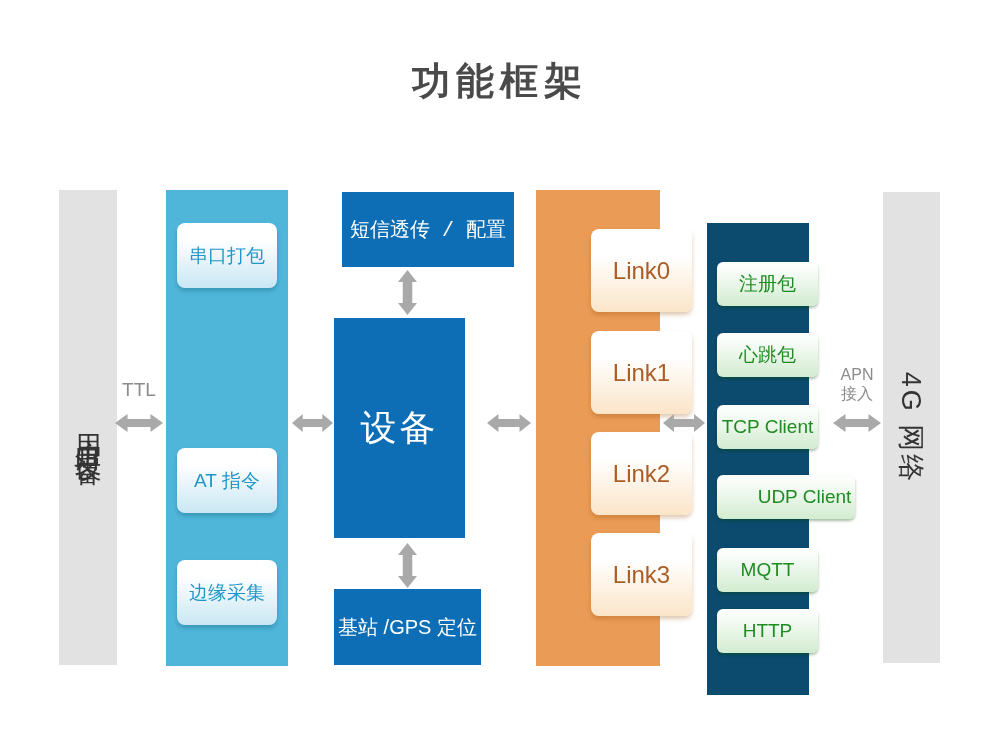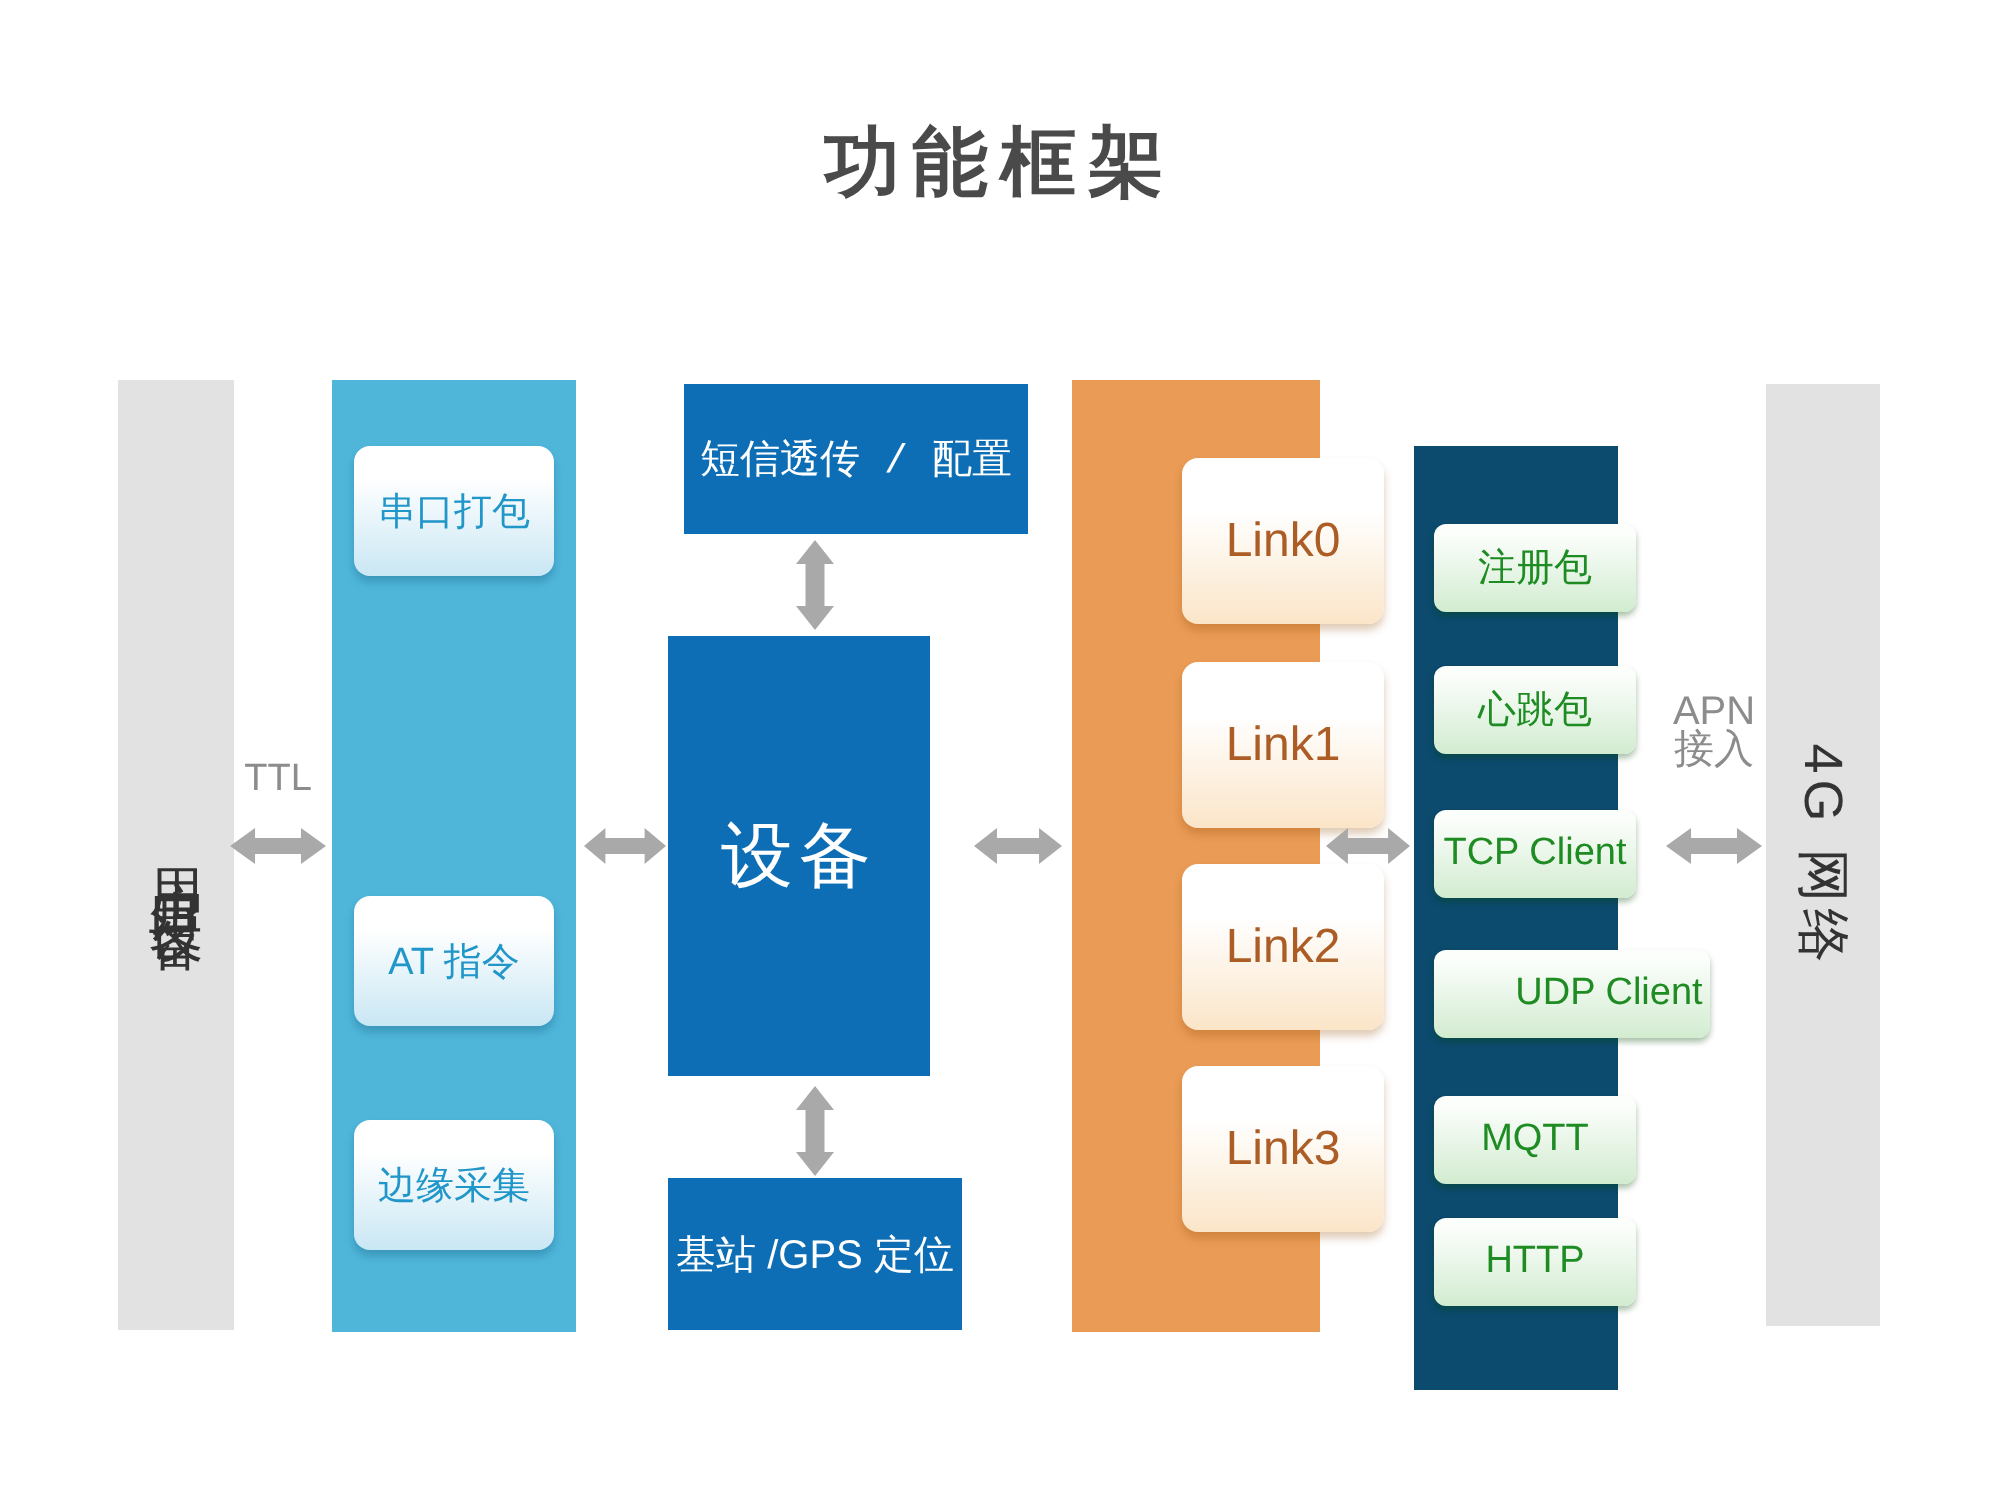--- a/index.html
+++ b/index.html
@@ -38,21 +38,21 @@
   
   .blue-box { position:absolute; background:#0D6EB5; color:#ffffff;
     display:flex; align-items:center; justify-content:center; white-space:nowrap; }
   #sms-box    { left:342px; top:192px; width:172px; height:75px;  font-size:20px;font-family:Liberation Mono, monospace; }
   #device-box { left:334px; top:318px; width:131px; height:220px; font-size:36px; letter-spacing:3px; font-weight:500; }
   #gps-box    { left:334px; top:589px; width:147px; height:76px;  font-size:20px; }
 
   
   .small-label { position:absolute; color:#8c8c8c; text-align:center; }
   #ttl-label { left:113px; top:379px; width:52px; font-size:19px; }
-  #apn-label { left:831px; top:347px; width:52px; font-size:20px; line-height:19px; }
+  #apn-label { left:831px; top:365px; width:52px; font-size:16px; line-height:19px; }
 
   
   .h-arrow { position:absolute; top:414px; height:18px; }
   .v-arrow { position:absolute; left:398px; width:19px; height:45px; }
   .h-arrow svg, .v-arrow svg { display:block; width:100%; height:100%; }
 </style>
 </head>
 <body>
 
 <div id="canvas">

